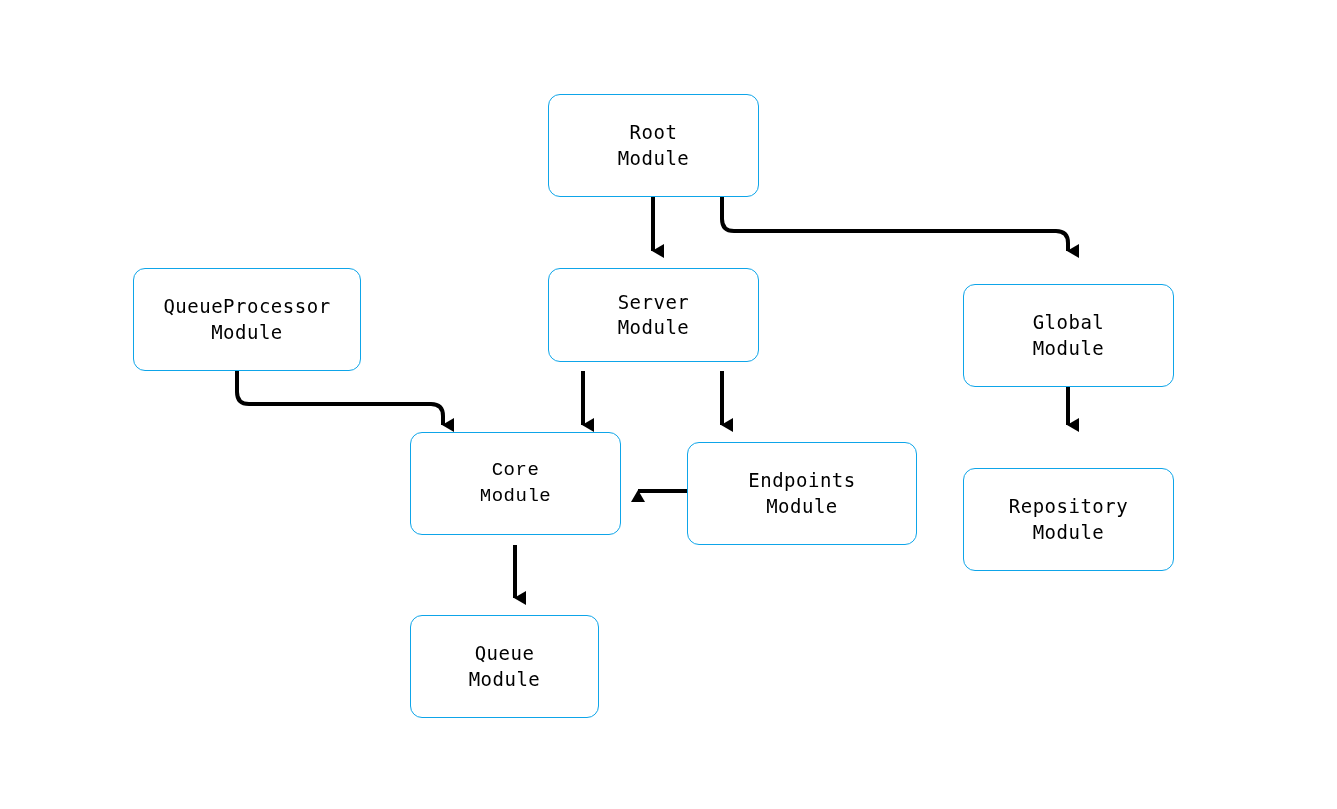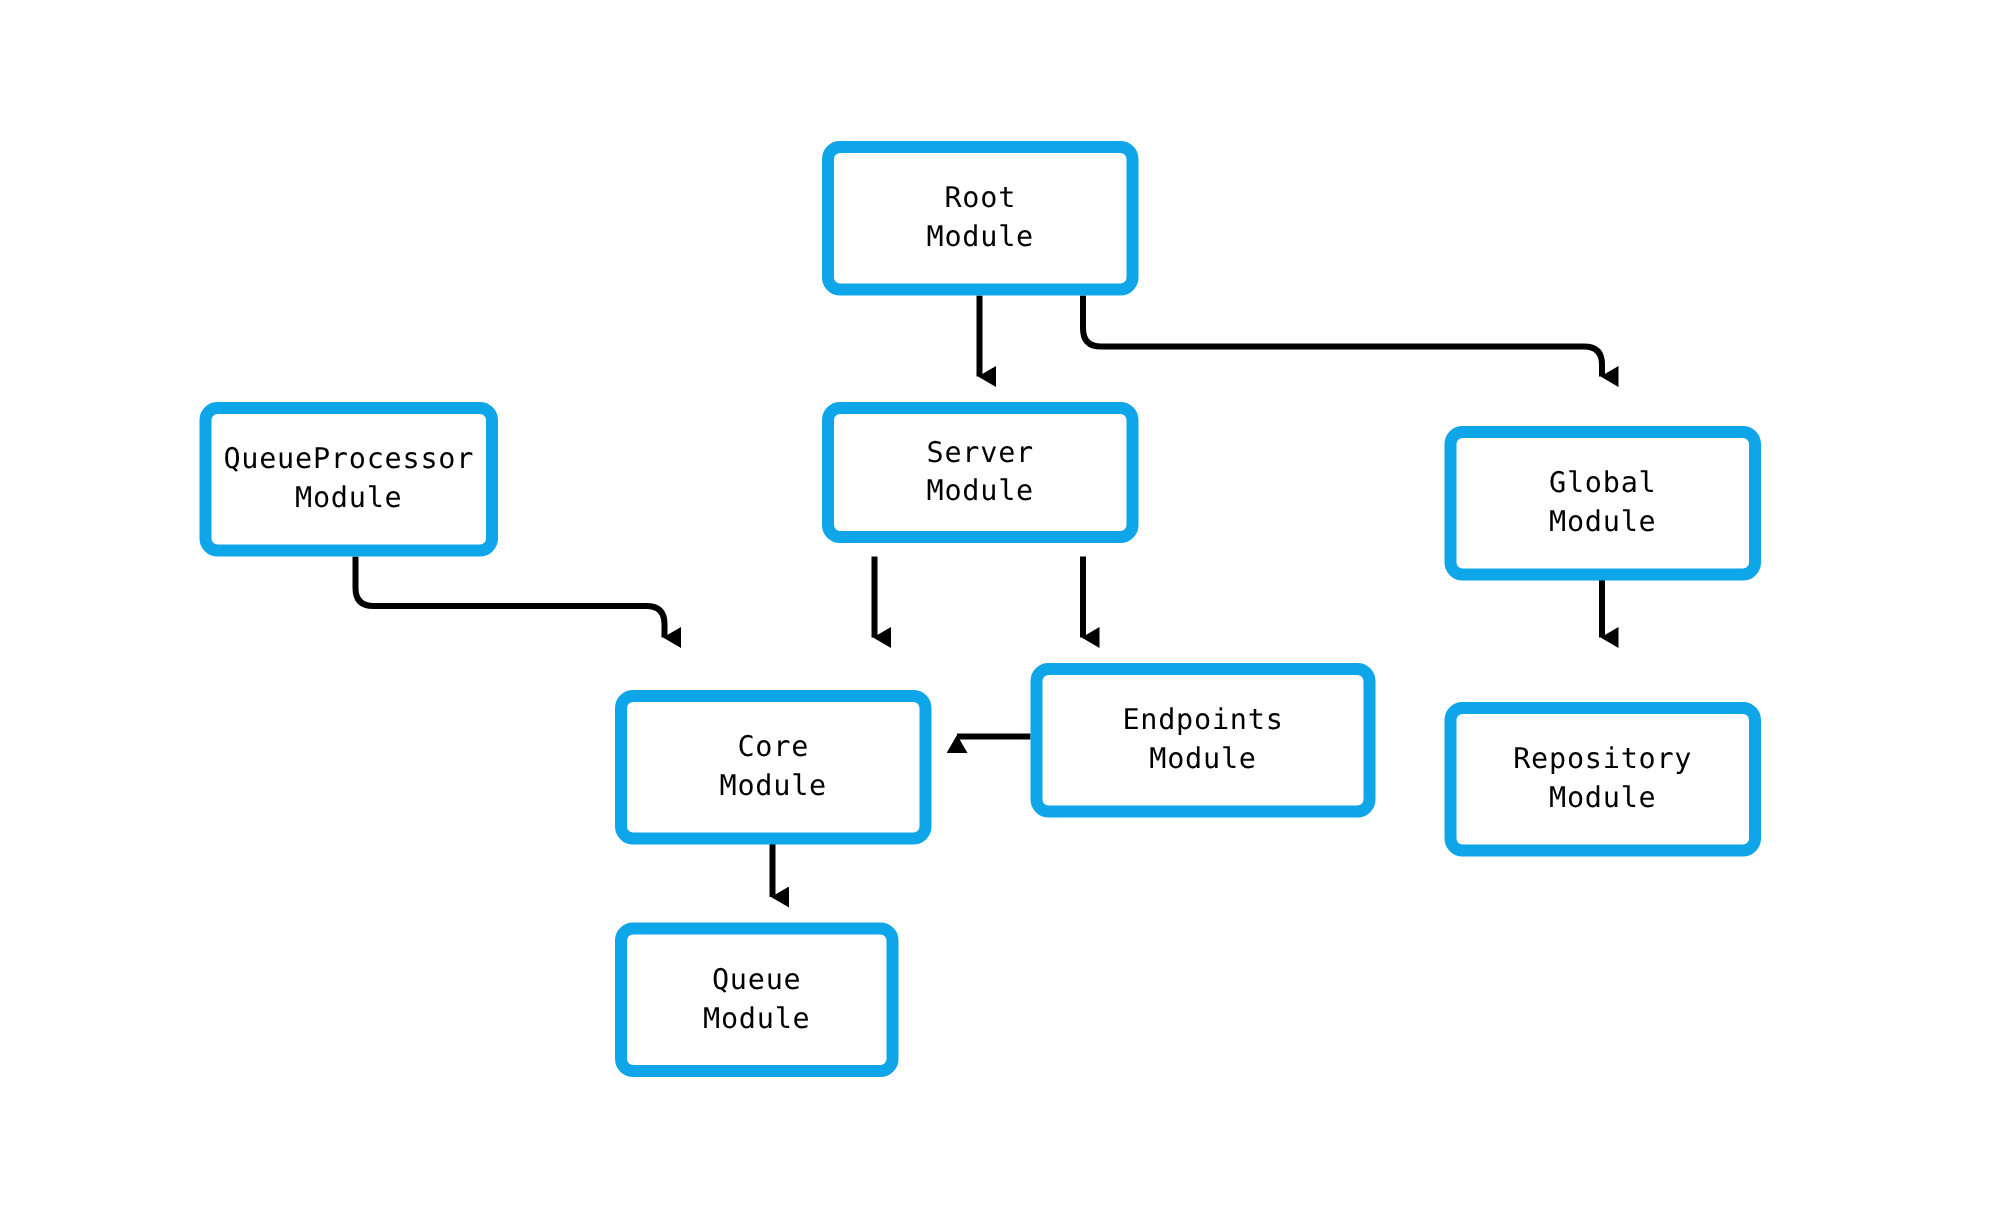--- a/index.html
+++ b/index.html
@@ -22,21 +22,21 @@
     position: absolute;
     left: 0;
     top: 0;
     width: 1337px;
     height: 809px;
   }
   .node {
     position: absolute;
     box-sizing: border-box;
     background: #ffffff;
-    border: 8px solid #0ea5e9;
+    border: 1px solid #0ea5e9;
     border-radius: 12px;
     display: flex;
     flex-direction: column;
     align-items: center;
     justify-content: center;
     z-index: 2;
   }
   .node-label {
     text-align: center;
     color: #000000;
@@ -77,36 +77,36 @@
     <path d="M 1068 371 L 1068 425" fill="none" stroke="#000000" stroke-width="4" marker-end="url(#arrow-down)"></path>
 
     <path d="M 515 545 L 515 598" fill="none" stroke="#000000" stroke-width="4" marker-end="url(#arrow-down)"></path>
   </svg>
 
   <div class="node" style="left:548px; top:94px; width:211px; height:103px;">
     <span class="node-label">Root
 Module</span>
   </div>
 
-  <div class="node" style="left:133px; top:268px; width:199px; height:103px;">
+  <div class="node" style="left:133px; top:268px; width:228px; height:103px;">
     <span class="node-label">QueueProcessor
 Module</span>
   </div>
 
   <div class="node" style="left:548px; top:268px; width:211px; height:94px;">
     <span class="node-label">Server
 Module</span>
   </div>
 
   <div class="node" style="left:963px; top:284px; width:211px; height:103px;">
     <span class="node-label">Global
 Module</span>
   </div>
 
-  <div class="node" style="left:410px; top:460px; width:211px; height:103px;">
+  <div class="node" style="left:410px; top:432px; width:211px; height:103px;font-family:Liberation Mono, monospace;">
     <span class="node-label">Core
 Module</span>
   </div>
 
   <div class="node" style="left:687px; top:442px; width:230px; height:103px;">
     <span class="node-label">Endpoints
 Module</span>
   </div>
 
   <div class="node" style="left:963px; top:442px; width:211px; height:103px;margin-top:26px;">

